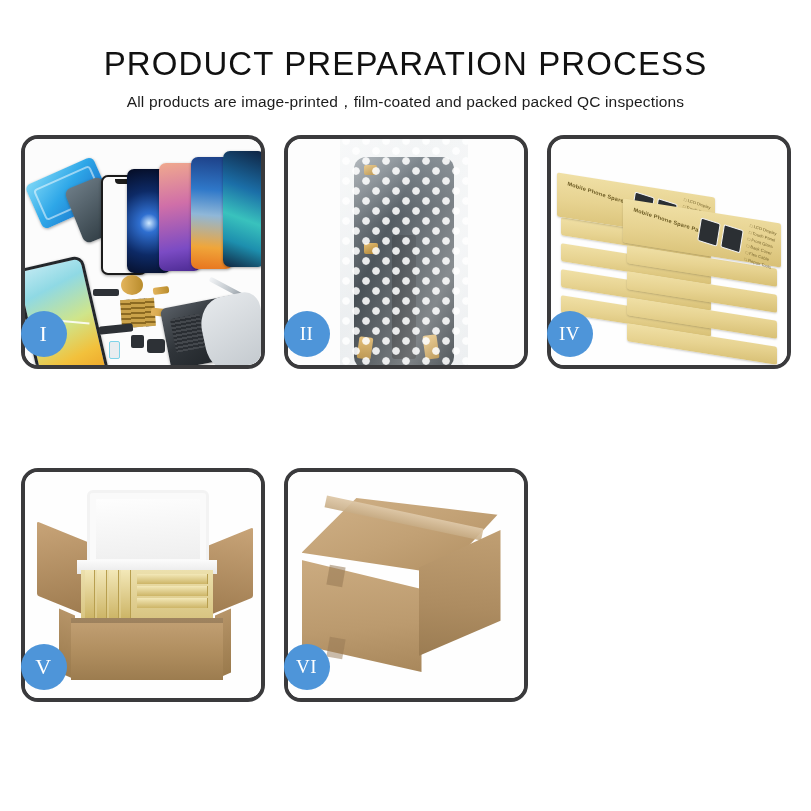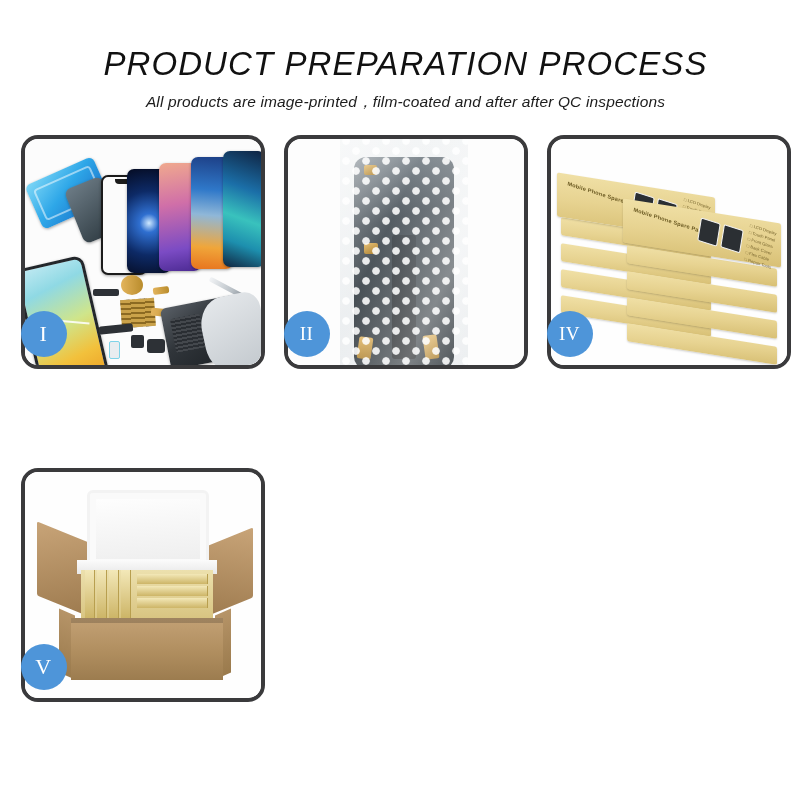--- a/index.html
+++ b/index.html
@@ -11,21 +11,20 @@
     width: 811px;
     height: 811px;
     font-family: "Liberation Sans", sans-serif;
     overflow: hidden;
     position: relative;
   }
 
   .page-header {
     text-align: center;
     padding-top: 46px;
-    font-style: italic;
   }
   .page-title {
     font-size: 33px;
     font-weight: 400;
     letter-spacing: 1.1px;
     color: #111111;
     margin: 0;
     line-height: 1.12;
     font-family: "Liberation Sans", sans-serif;
   }
@@ -360,21 +359,21 @@
   .p6 .tapeB {
     position:absolute; left: 40px; top: 166px; width: 16px; height: 20px;
     background: rgba(150,120,84,.5); transform: rotate(10deg);
   }
 </style>
 </head>
 <body>
 
 <div class="page-header">
   <h1 class="page-title">PRODUCT PREPARATION PROCESS</h1>
-  <p class="page-subtitle">All products are image-printed，film-coated and after after QC inspections</p>
+  <p class="page-subtitle">All products are image-printed，film-coated and packed packed QC inspections</p>
 </div>
 
 <div class="grid">
 
   <div class="panel">
     <div class="panel-inner p1">
       <div class="scr s-a"></div>
       <div class="scr s-b"></div>
       <div class="scr s-c"></div>
       <div class="scr s-d"></div>
@@ -474,14 +473,25 @@
         <div class="slat" style="left:56px;width:70px;height:10px;top:16px;"></div>
         <div class="slat" style="left:56px;width:70px;height:10px;top:28px;"></div>
       </div>
       <div class="cartonL"></div>
       <div class="cartonR"></div>
       <div class="cartonfront"></div>
     </div>
     <div class="badge">V</div>
   </div>
 
+  <div class="panel">
+    <div class="panel-inner p6">
+      <div class="top"></div>
+      <div class="tape"></div>
+      <div class="front"></div>
+      <div class="side"></div>
+      <div class="tapeL"></div>
+      <div class="tapeB"></div>
+    </div>
+    <div class="badge wide">VI</div>
+  </div>
 
 </div>
 
 </body></html>

